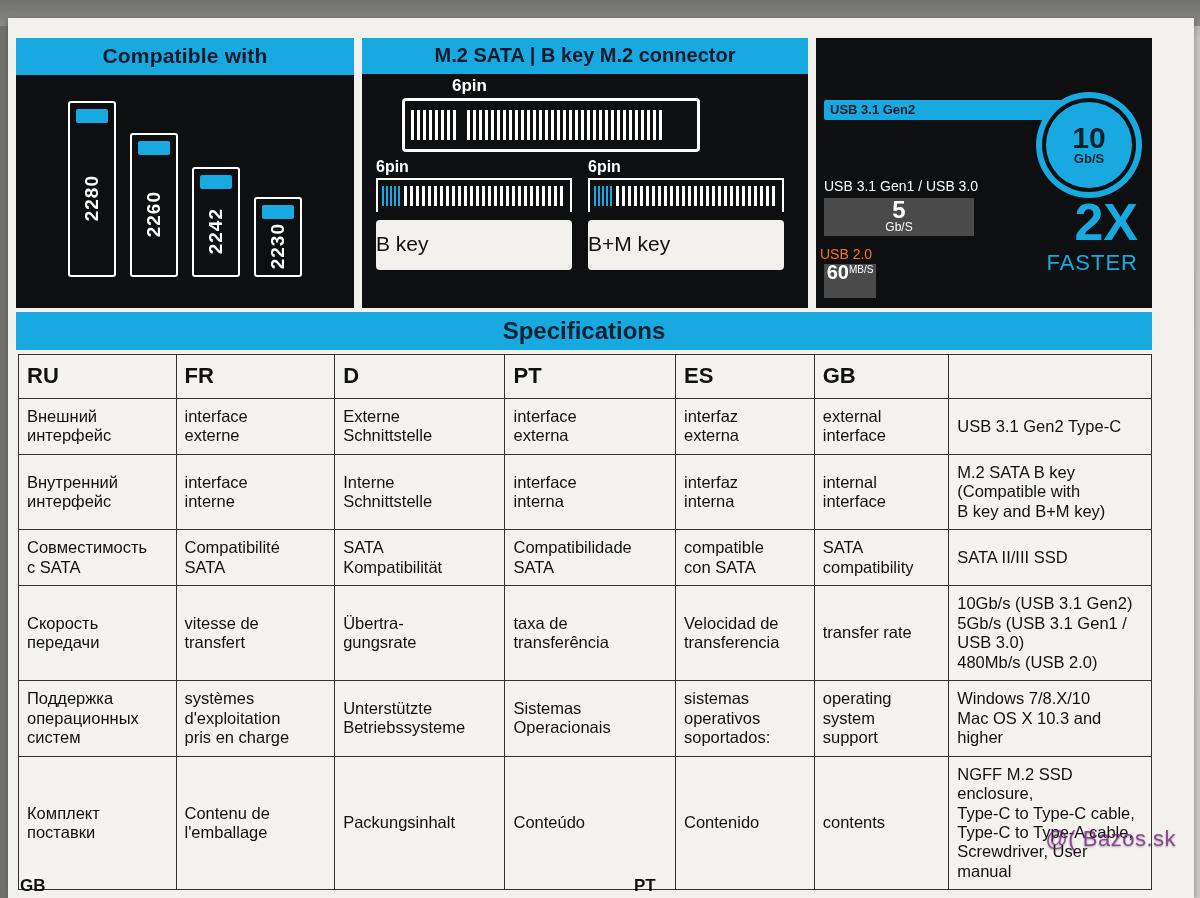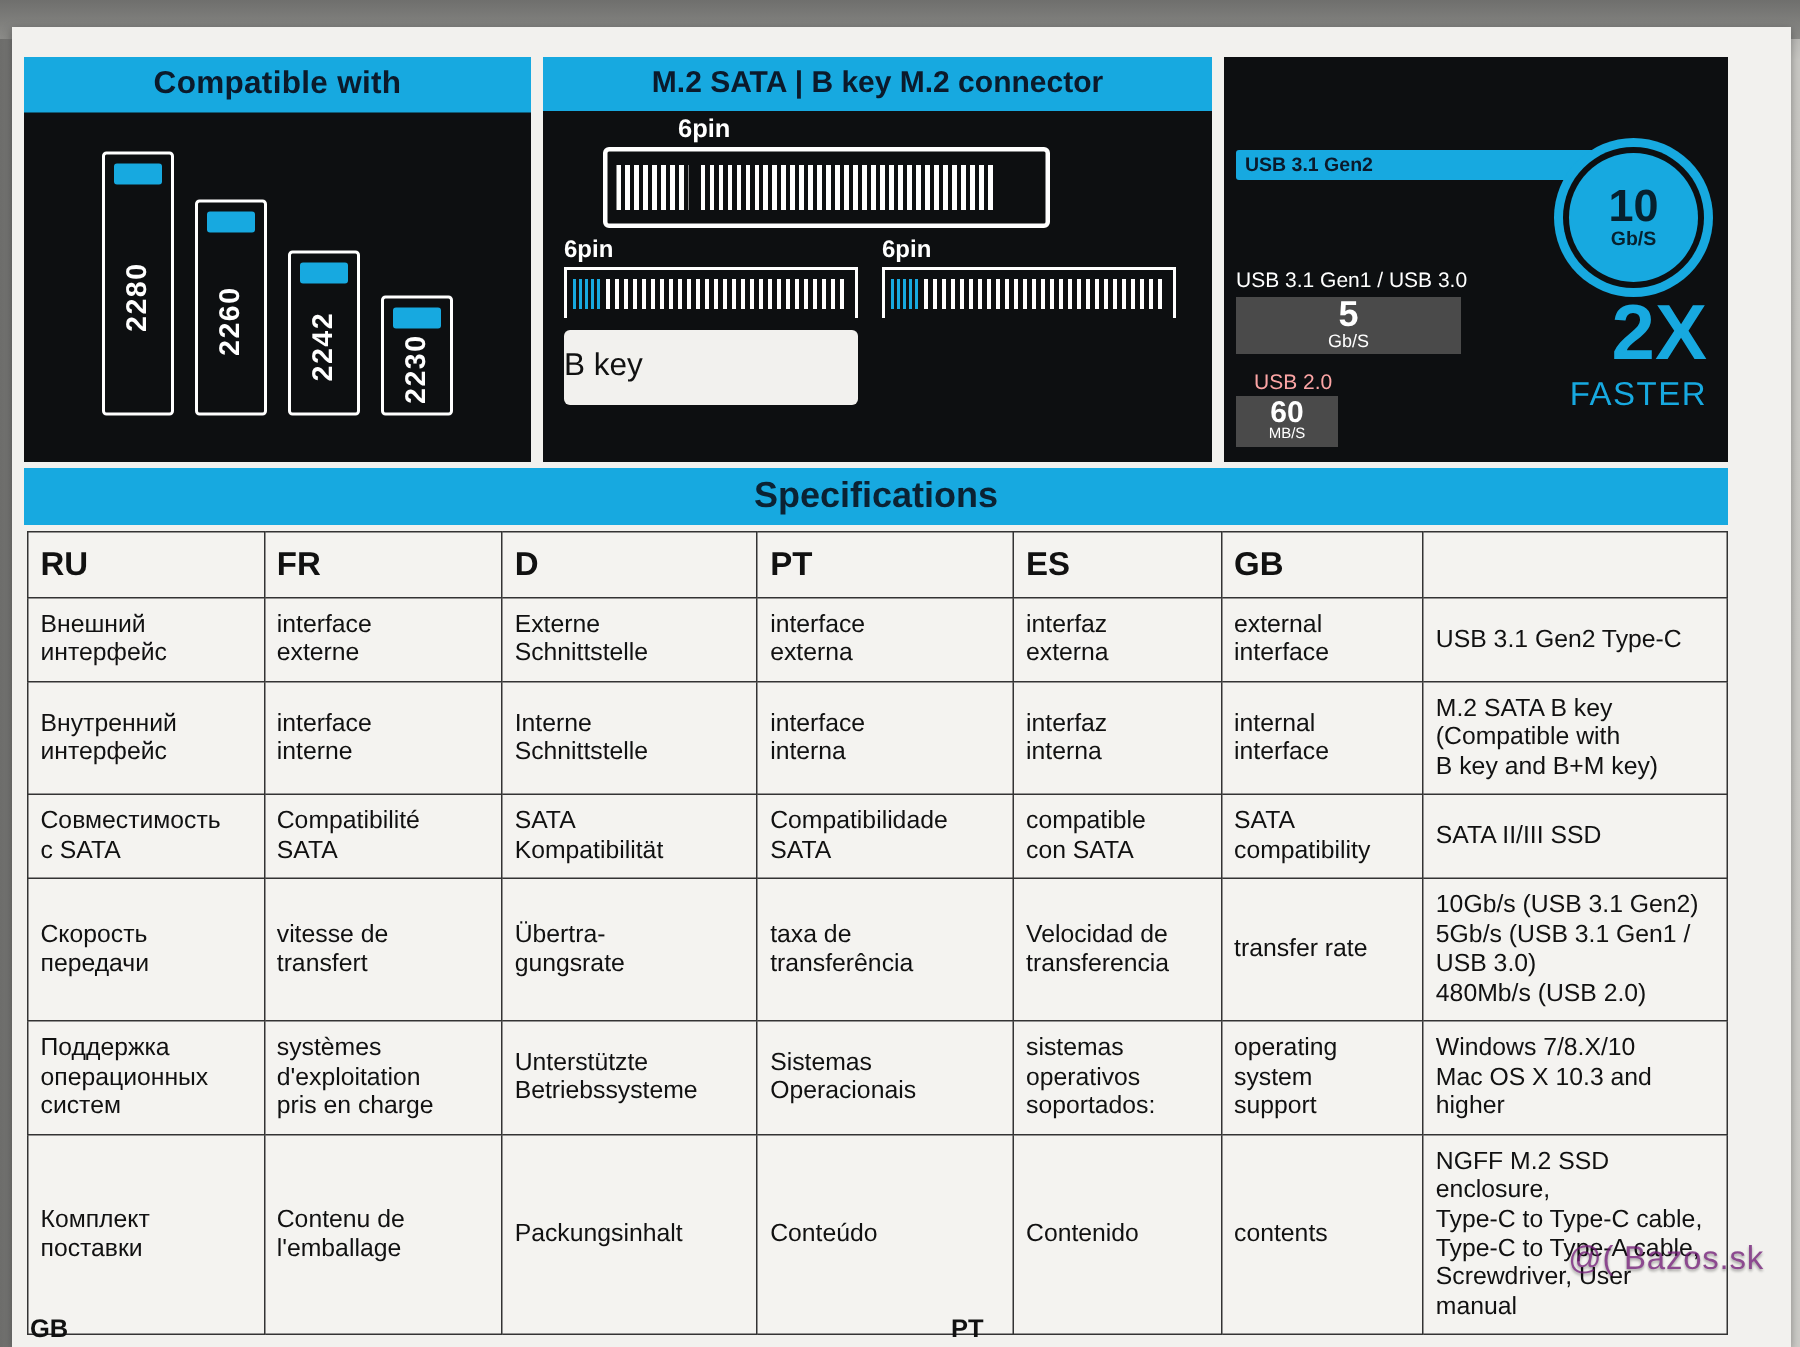--- a/index.html
+++ b/index.html
@@ -97,23 +97,23 @@
   .p-speed{left:800px;top:0;width:336px;height:270px;background:#0d0f11;}
   .bar{position:absolute;left:8px;border-radius:2px;}
   .bar .t{font-size:13px;color:#fff;padding:2px 6px;}
   .b-gen2{top:62px;width:272px;height:20px;background:#17a9e0;}
   .b-gen2 .t{color:#0b1a2b;font-weight:bold;}
   .g1-label{position:absolute;left:8px;top:140px;color:#fff;font-size:14px;}
   .g1-box{position:absolute;left:8px;top:160px;width:150px;height:38px;background:#4a4a4a;
     display:flex;align-items:center;justify-content:center;flex-direction:column;color:#fff;}
   .g1-box .n{font-size:24px;font-weight:bold;line-height:20px;}
   .g1-box .u{font-size:12px;}
-  .u2-label{position:absolute;left:20px;top:208px;color:#fca5a5;font-size:14px;}
-  .u2-box{position:absolute;left:8px;top:226px;width:68px;height:34px;background:#4a4a4a;
-    display:flex;align-items:center;justify-content:center;flex-direction:column;color:#fff;}
+  .u2-label{position:absolute;left:4px;top:208px;color:#f97316;font-size:14px;}
+  .u2-box{position:absolute;left:8px;top:226px;width:52px;height:34px;background:#4a4a4a;
+    display:flex;justify-content:center;color:#fff;}
   .u2-box .n{font-size:20px;font-weight:bold;line-height:17px;}
   .u2-box .u{font-size:10px;}
   .circle{
     position:absolute;right:20px;top:64px;width:86px;height:86px;border-radius:50%;
     background:#17a9e0;color:#07212e;display:flex;flex-direction:column;
     align-items:center;justify-content:center;
     box-shadow:0 0 0 4px #0d0f11, 0 0 0 10px #17a9e0;
   }
   .circle .n{font-size:30px;font-weight:bold;line-height:26px;}
   .circle .u{font-size:13px;font-weight:bold;}
@@ -210,20 +210,21 @@
             <span class="wht"></span>
           </div>
           <div class="keyname">B key</div>
         </div>
         <div class="keybox">
           <div class="pinlabel">6pin</div>
           <div class="edge">
             <span class="blue"></span>
             <span class="wht"></span>
           </div>
+          <div class="keyname">B+M key</div>
         </div>
       </div>
     </div>
 
     <div class="panel p-speed">
       <div class="bar b-gen2">
         <div class="t">USB 3.1 Gen2</div>
       </div>
       <div class="g1-label">USB 3.1 Gen1 / USB 3.0</div>
       <div class="g1-box">

